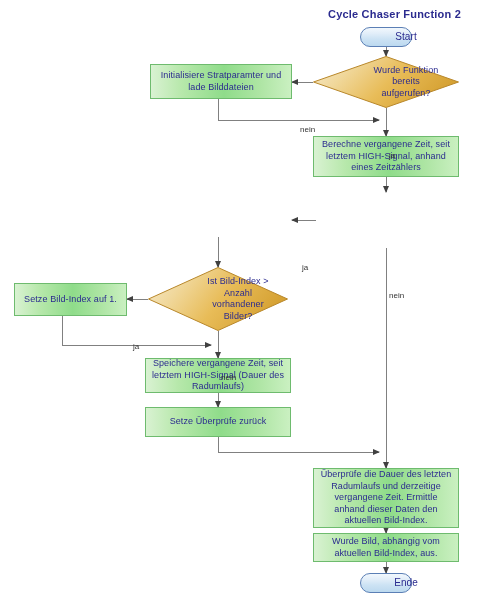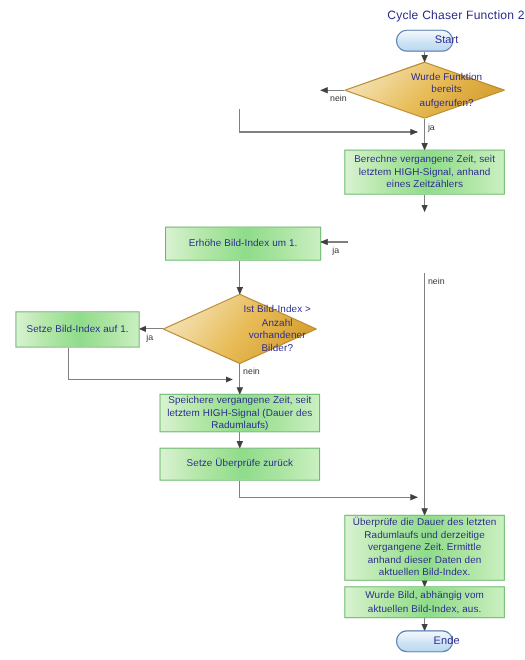--- a/index.html
+++ b/index.html
@@ -39,25 +39,24 @@
     letter-spacing: 0.1px;
     z-index: 3;
     padding-left: 40px;
   }
 
   
   .diagram-title {
     position: absolute;
     color: #2b2b8f;
     font-size: 11px;
-    font-weight: normal;
+    font-weight: bold;
     letter-spacing: 0.2px;
     white-space: nowrap;
     z-index: 4;
-    margin-left: 24px;
   }
 
   
   .terminator {
     border: 1px solid #5b7fb5;
     border-radius: 11px;
     background: linear-gradient(to bottom,
                 #f2f8fd 0%, #e2eef9 30%, #cde3f4 60%, #bcd9ef 100%);
     font-size: 10px;
     color: #2b2b8f;
@@ -91,20 +90,21 @@
   }
 
   
   .edge-label {
     position: absolute;
     color: #333333;
     font-size: 8px;
     line-height: 9px;
     white-space: nowrap;
     z-index: 4;
+    margin-top: 40px;
   }
 </style>
 </head>
 <body>
 
 <div id="canvas">
 
   <svg id="edges" viewBox="0 0 477 600" xmlns="http://www.w3.org/2000/svg">
     <defs>
       <marker id="arrow" markerWidth="7" markerHeight="7" refX="6" refY="3" orient="auto" markerUnits="userSpaceOnUse">
@@ -159,31 +159,31 @@
           <stop offset="30%" stop-color="#f0d79a"></stop>
           <stop offset="62%" stop-color="#e8bc58"></stop>
           <stop offset="100%" stop-color="#d6a234"></stop>
         </linearGradient>
       </defs>
       <polygon points="73,0.5 145.5,26 73,51.5 0.5,26" fill="url(#goldgrad1)" stroke="#b8872a" stroke-width="1"></polygon>
     </svg>
     <span class="decision-label">Wurde Funktion bereits aufgerufen?</span>
   </div>
 
+  <div class="node process" style="left:150px; top:64px; width:142px; height:35px;">
+    <span>Initialisiere Stratparamter und lade Bilddateien</span>
+  </div>
 
   <div class="node process" style="left:313px; top:136px; width:146px; height:41px;">
     <span>Berechne vergangene Zeit, seit letztem HIGH-Signal, anhand eines Zeitzählers</span>
   </div>
 
 
-  <div class="node process" style="left:150px; top:206px; width:142px; height:31px;">
-    <span>Erhöhe Bild-Index um 1.</span>
-  </div>
-
-  <div class="node decision" style="left:148px; top:267px; width:140px; height:64px;justify-content:flex-end;">
+
+  <div class="node decision" style="left:148px; top:267px; width:140px; height:64px;">
     <svg class="diamond-shape" viewBox="0 0 140 64" preserveAspectRatio="none">
       <polygon points="70,0.5 139.5,32 70,63.5 0.5,32" fill="url(#goldgrad1)" stroke="#b8872a" stroke-width="1"></polygon>
     </svg>
     <span class="decision-label">Ist Bild-Index &gt; Anzahl vorhandener Bilder?</span>
   </div>
 
   <div class="node process" style="left:14px; top:283px; width:113px; height:33px;">
     <span>Setze Bild-Index auf 1.</span>
   </div>
 

